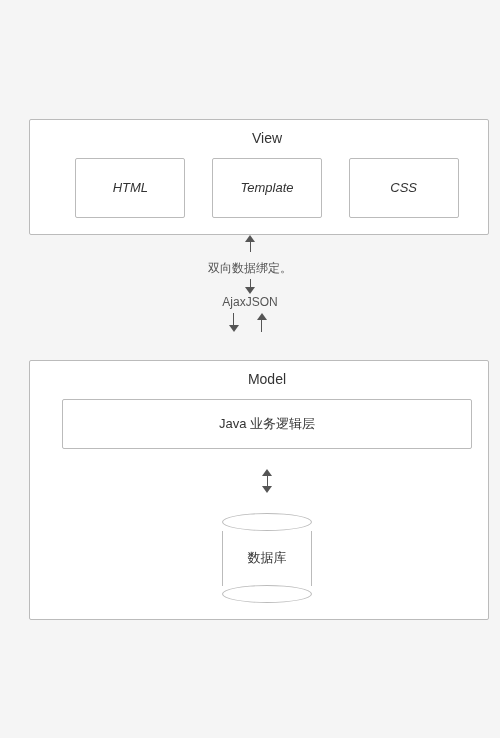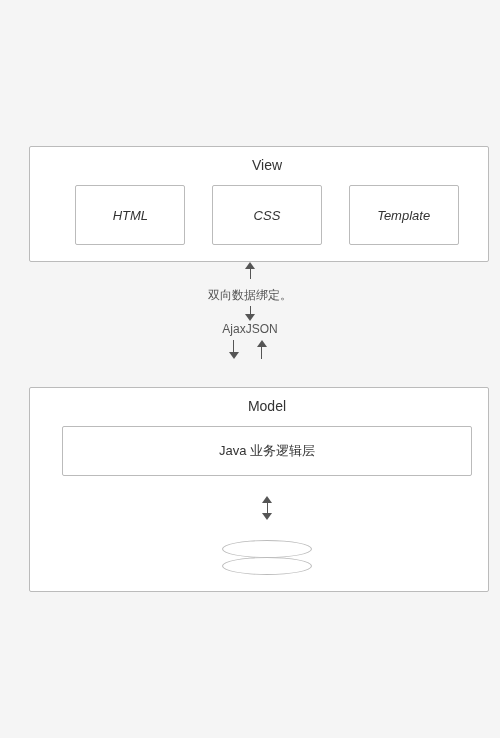--- a/index.html
+++ b/index.html
@@ -172,22 +172,22 @@
   </style>
 </head>
 <body>
 
 <div class="diagram">
 
   <div class="layer">
     <div class="layer-title">View</div>
     <div class="layer-boxes">
       <div class="box">HTML</div>
+      <div class="box">Template</div>
       <div class="box">CSS</div>
-      <div class="box">Template</div>
     </div>
   </div>
 
   <div class="connector">
     <div class="bidir-arrow">
       <div class="arrowhead-up"></div>
       <div class="arrow-vert-line" style="height:10px;"></div>
     </div>
     <div class="connector-label">双向数据绑定。</div>
     <div class="bidir-arrow">
@@ -220,18 +220,21 @@
       <div class="model-box-wide">Java 业务逻辑层</div>
 
       <div class="bidir-arrow">
         <div class="arrowhead-up"></div>
         <div class="arrow-vert-line" style="height:10px;"></div>
         <div class="arrowhead-down"></div>
       </div>
 
       <div class="cylinder">
         <div class="cyl-top"></div>
+        <div class="cyl-body">
+          <span>数据库</span>
+        </div>
         <div class="cyl-bottom"></div>
       </div>
     </div>
   </div>
 
 </div>
 
 </body></html>

